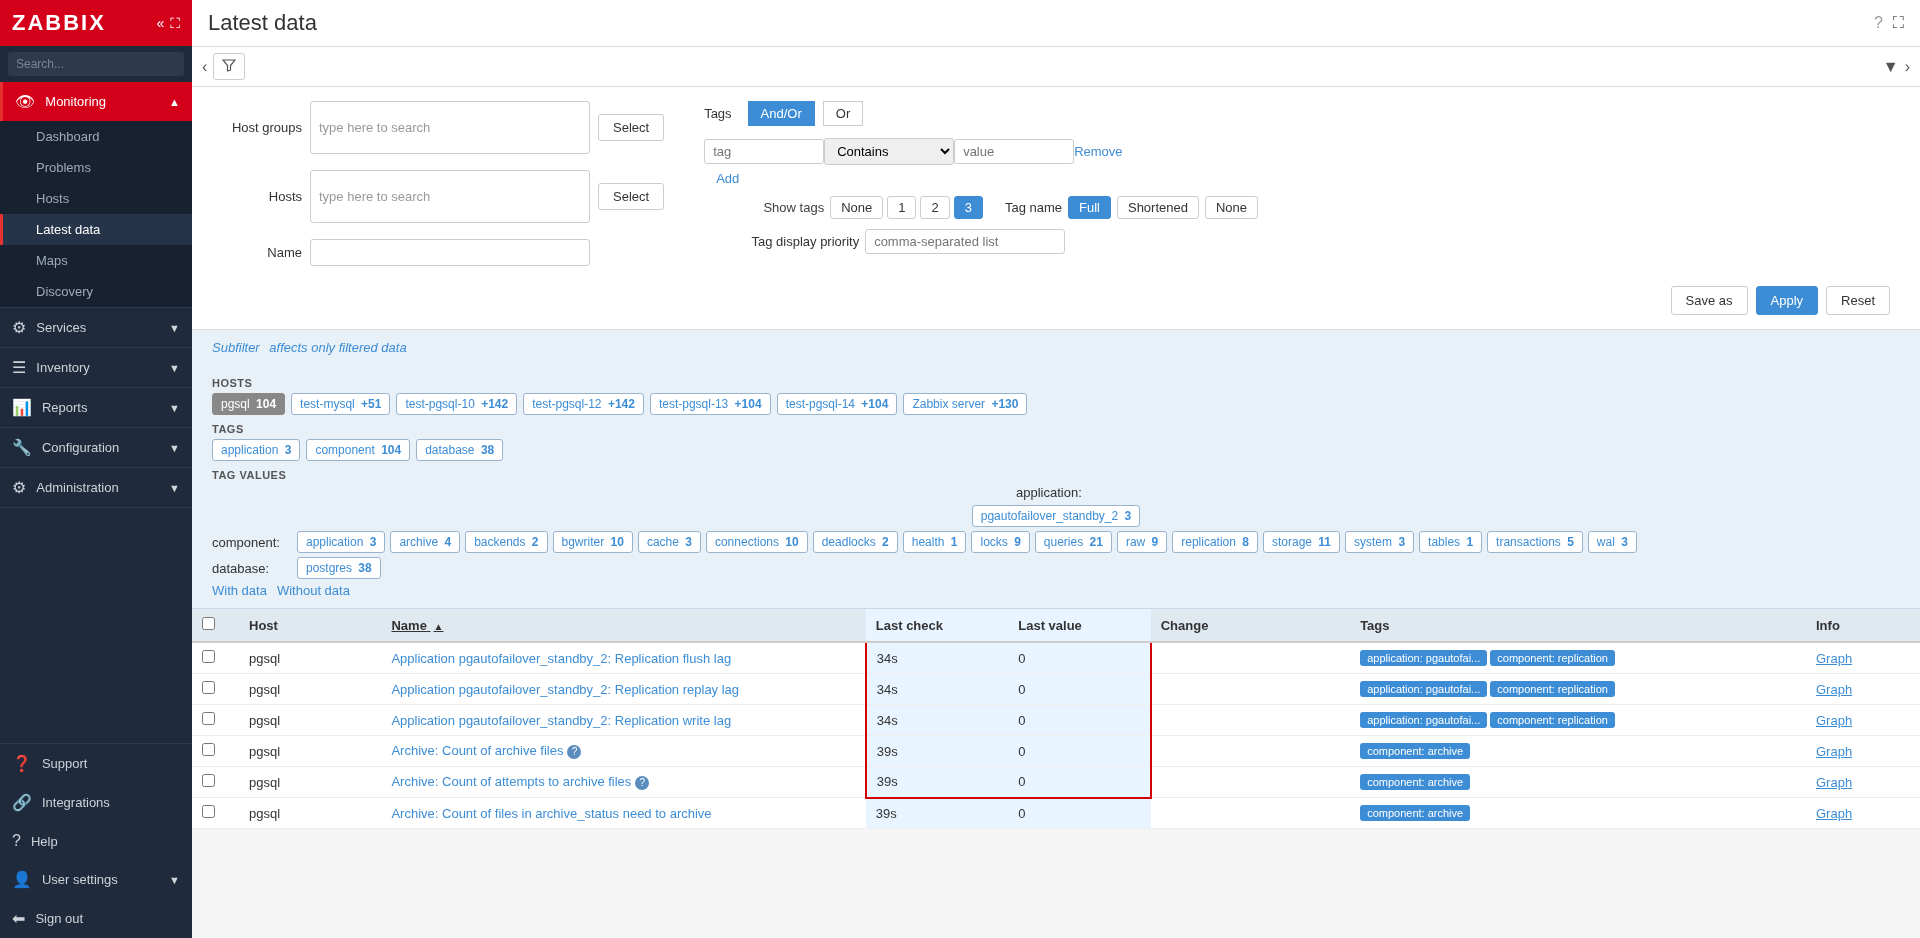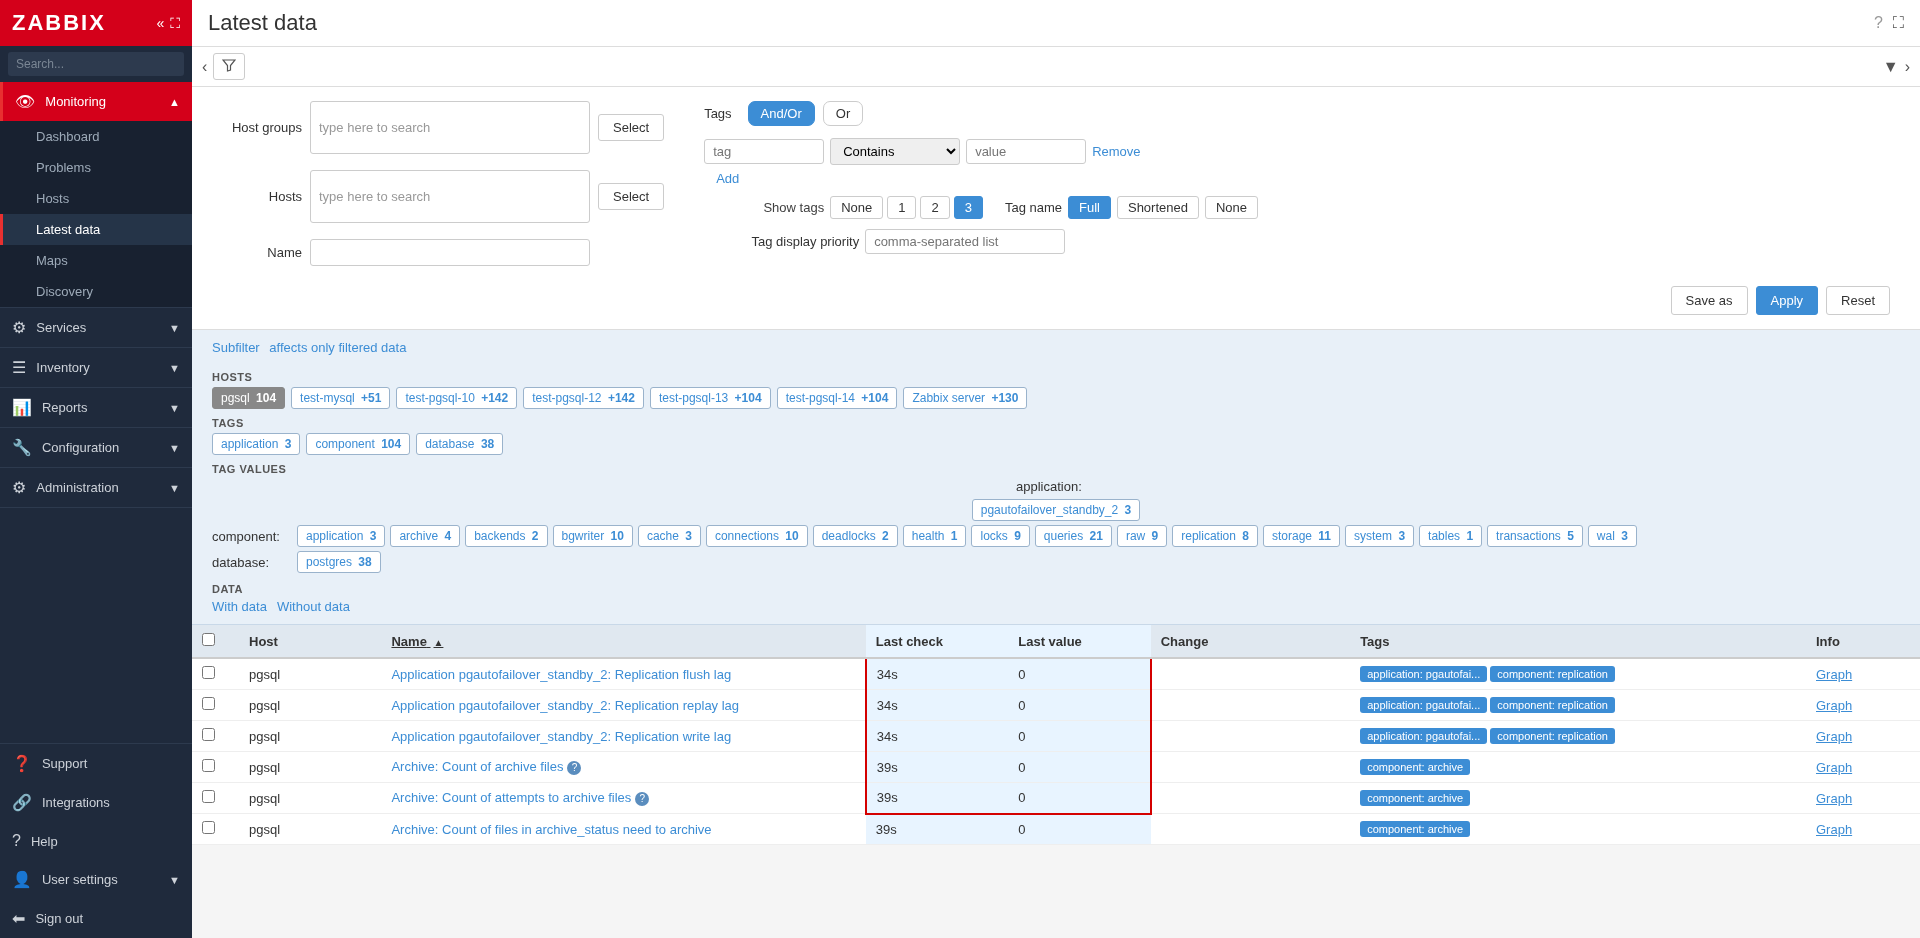--- a/index.html
+++ b/index.html
@@ -167,28 +167,28 @@
       cursor: pointer;
       font-size: 13px;
       color: #333;
     }
     .tags-section { display: flex; flex-direction: column; gap: 6px; }
     .tags-header { display: flex; align-items: center; gap: 8px; margin-bottom: 6px; }
     .tags-label { color: #333; font-size: 13px; margin-right: 8px; }
     .btn-tag-toggle {
       padding: 4px 12px;
       border: 1px solid #ccc;
-      border-radius: 7px;
+      border-radius: 0;
       cursor: pointer;
       font-size: 13px;
       background: #fff;
       color: #333;
     }
     .btn-tag-toggle.active { background: #3c8dd5; color: #fff; border-color: #3c8dd5; }
-    .tag-row { display: flex; align-items: center; gap: 6px; }
+    .tag-row { display: flex; align-items: center; }
     .tag-input { padding: 4px 8px; border: 1px solid #ccc; border-radius: 3px; font-size: 13px; width: 120px; }
     .tag-select { padding: 4px 8px; border: 1px solid #ccc; border-radius: 3px; font-size: 13px; width: 130px; }
     .tag-value-input { padding: 4px 8px; border: 1px solid #ccc; border-radius: 3px; font-size: 13px; width: 120px; }
     .btn-remove { background: none; border: none; color: #3c8dd5; cursor: pointer; font-size: 13px; }
     .btn-add { background: none; border: none; color: #3c8dd5; cursor: pointer; font-size: 13px; margin-left: 6px; }
 
     .show-tags-row { display: flex; align-items: center; gap: 6px; margin-top: 4px; }
     .show-tags-label { color: #404040; font-size: 13px; width: 120px; text-align: right; }
     .show-tags-options { display: flex; gap: 4px; }
     .btn-num {
@@ -224,21 +224,21 @@
     .btn-save { padding: 6px 14px; background: #fff; border: 1px solid #ccc; border-radius: 3px; cursor: pointer; font-size: 13px; color: #333; }
     .btn-apply { padding: 6px 14px; background: #3c8dd5; border: 1px solid #3c8dd5; border-radius: 3px; cursor: pointer; font-size: 13px; color: #fff; }
     .btn-reset { padding: 6px 14px; background: #fff; border: 1px solid #ccc; border-radius: 3px; cursor: pointer; font-size: 13px; color: #333; }
 
     
     .subfilter-section {
       background: #e8f0f8;
       padding: 10px 20px;
       border-bottom: 1px solid #c8d8e8;
     }
-    .subfilter-title { font-size: 13px; color: #333; margin-bottom: 16px; }
+    .subfilter-title { font-size: 13px; color: #333; margin-bottom: 22px; font-style: italic; }
     .subfilter-title span { color: #3c8dd5; }
     .subfilter-group-label { font-size: 11px; font-weight: bold; color: #555; margin-bottom: 4px; text-transform: uppercase; letter-spacing: 0.5px; }
     .subfilter-tags-row { display: flex; flex-wrap: wrap; gap: 6px; margin-bottom: 8px; }
     .subfilter-tag {
       padding: 3px 8px;
       border: 1px solid #9ab3cc;
       border-radius: 3px;
       font-size: 12px;
       cursor: pointer;
       background: #fff;
@@ -558,21 +558,20 @@
             <button class="subfilter-tag">tables <span class="count">1</span></button>
             <button class="subfilter-tag">transactions <span class="count">5</span></button>
             <button class="subfilter-tag">wal <span class="count">3</span></button>
           </div>
           <div class="subfilter-line" style="margin-bottom: 4px; display: flex; align-items: center; flex-wrap: wrap; gap: 5px;">
             <span class="subfilter-key" style="color: rgb(51, 51, 51); font-size: 13px; min-width: 80px;">database:</span>
             <button class="subfilter-tag">postgres <span class="count">38</span></button>
           </div>
         </div>
 
-      <div class="data-label" style="margin-top:10px;font-size:11px;font-weight:bold;color:#555;text-transform:uppercase;">DATA</div>
       <div class="data-links" style="margin-top:4px;" id="data-links-row">
           <a class="data-link" href="#">With data</a>
           <a class="data-link" href="#">Without data</a>
         </div>
     </div>
 
     <div class="table-section">
       <table>
         <thead>
           <tr>

